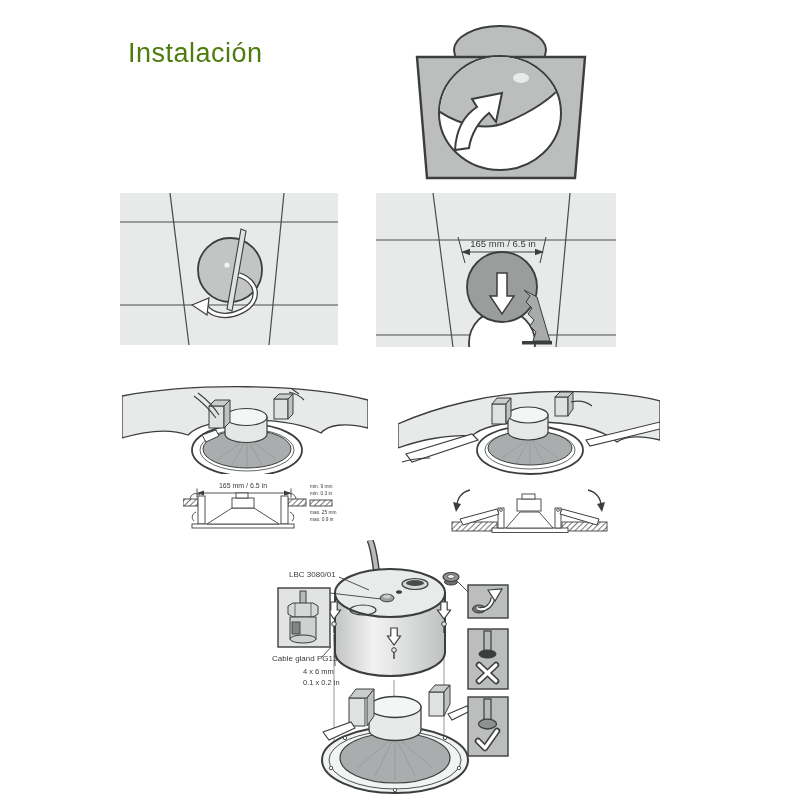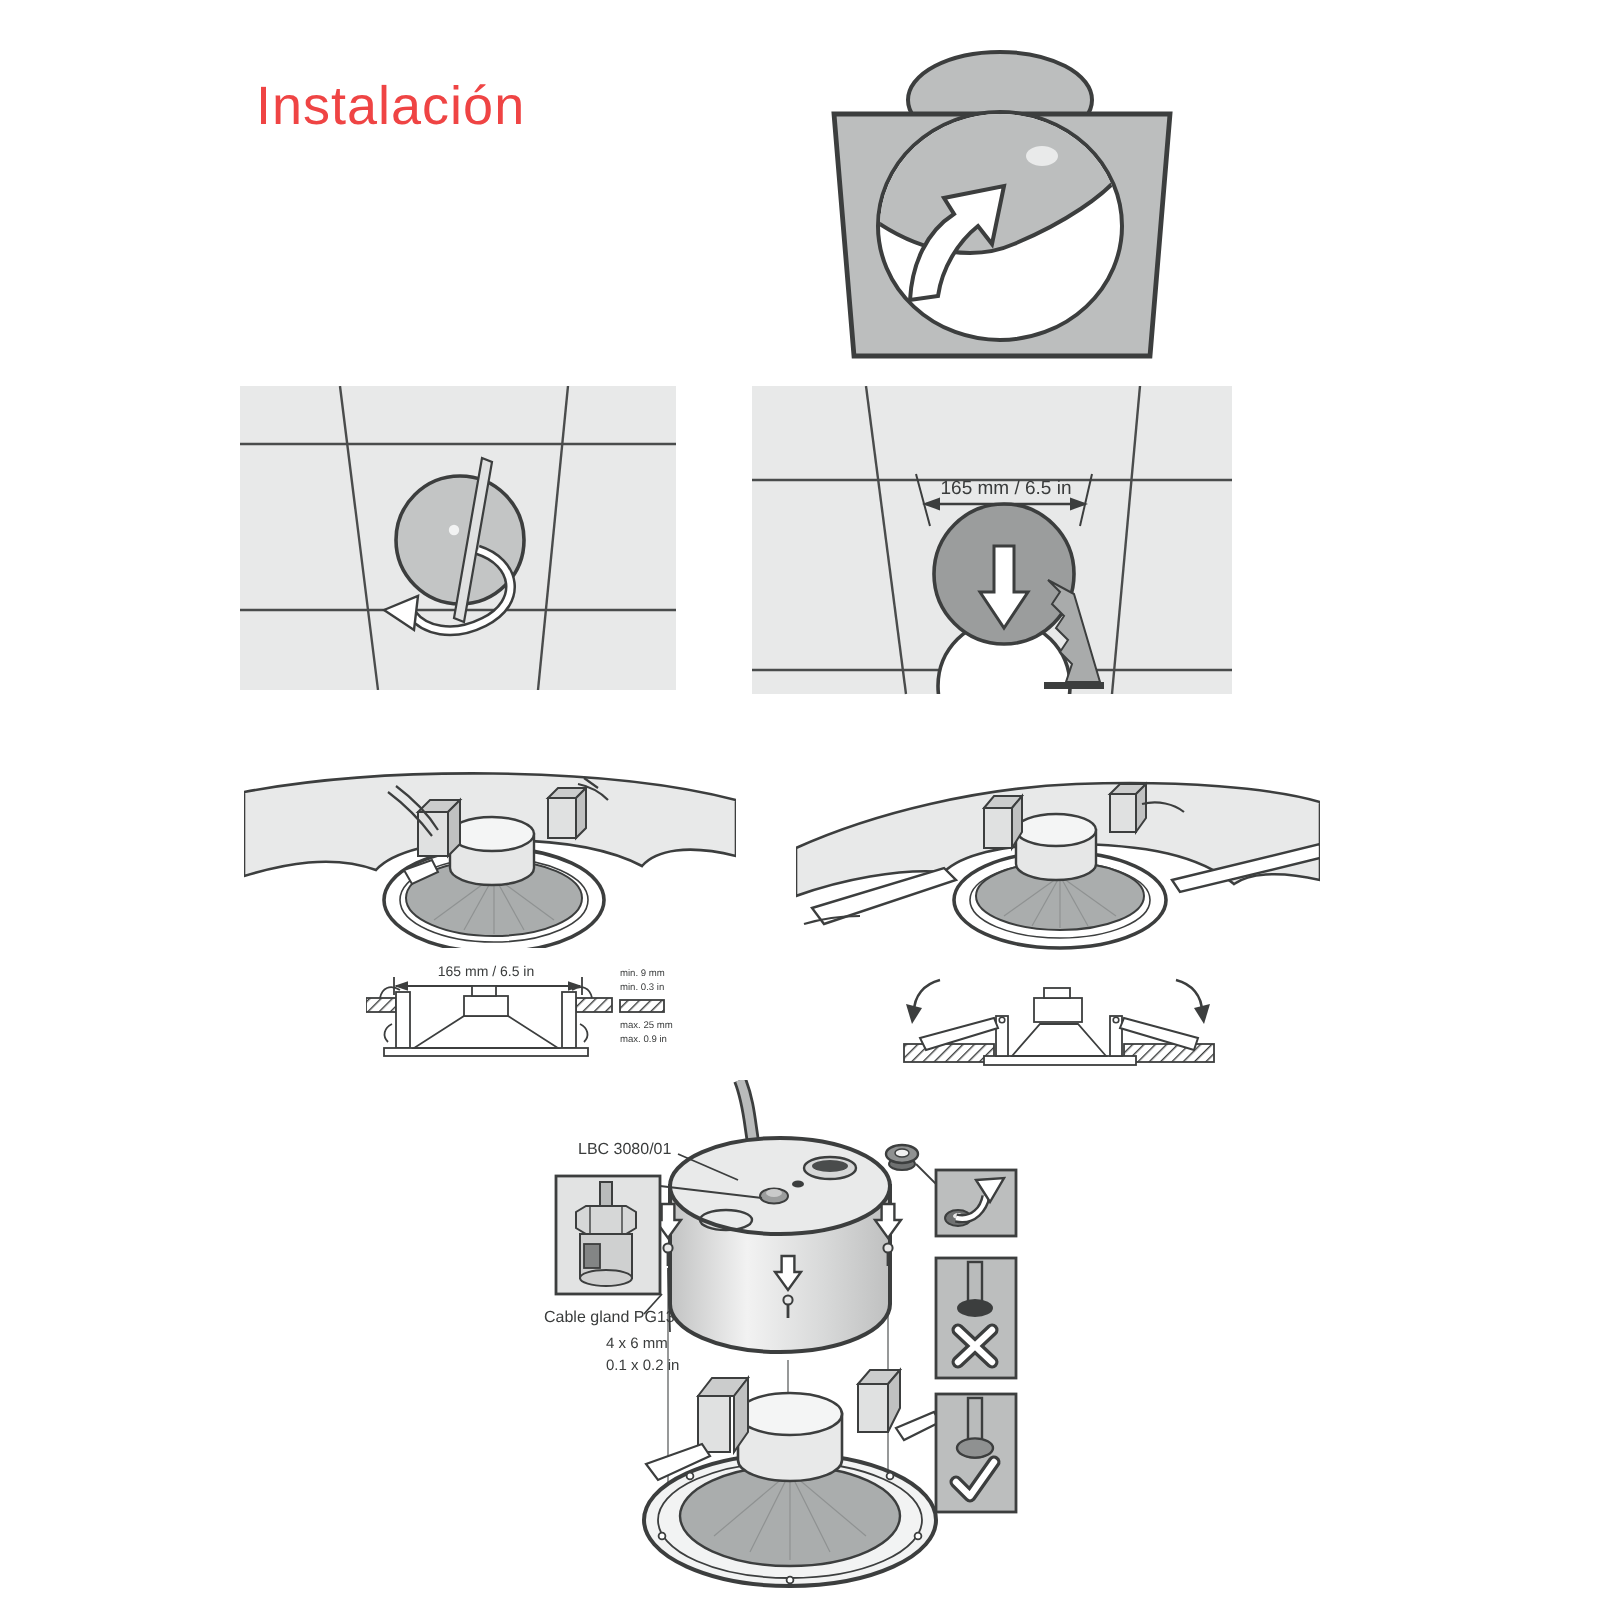--- a/index.html
+++ b/index.html
@@ -1,18 +1,18 @@
 <!DOCTYPE html>
 <html><head>
 <meta charset="utf-8">
 <style>
   html,body{margin:0;padding:0;background:#ffffff;}
   #page{position:relative;width:800px;height:800px;background:#ffffff;overflow:hidden;
         font-family:"Liberation Sans",sans-serif;}
-  #title{position:absolute;left:128px;top:38px;font-size:27px;color:#ef4444;letter-spacing:.5px;}
+  #title{position:absolute;left:128px;top:38px;font-size:27px;color:#4d7c0f;letter-spacing:.5px;}
   .fig{position:absolute;}
   svg text{fill:#3a3c3c;font-family:"Liberation Sans",sans-serif;}
   .dimtext{font-size:9.5px;}
   .dimtext-s{font-size:7px;}
   .tinytext{font-size:4.8px;}
   .lbl{font-size:8px;}
   .lbl-s{font-size:7.5px;}
 </style>
 </head>
 <body>

